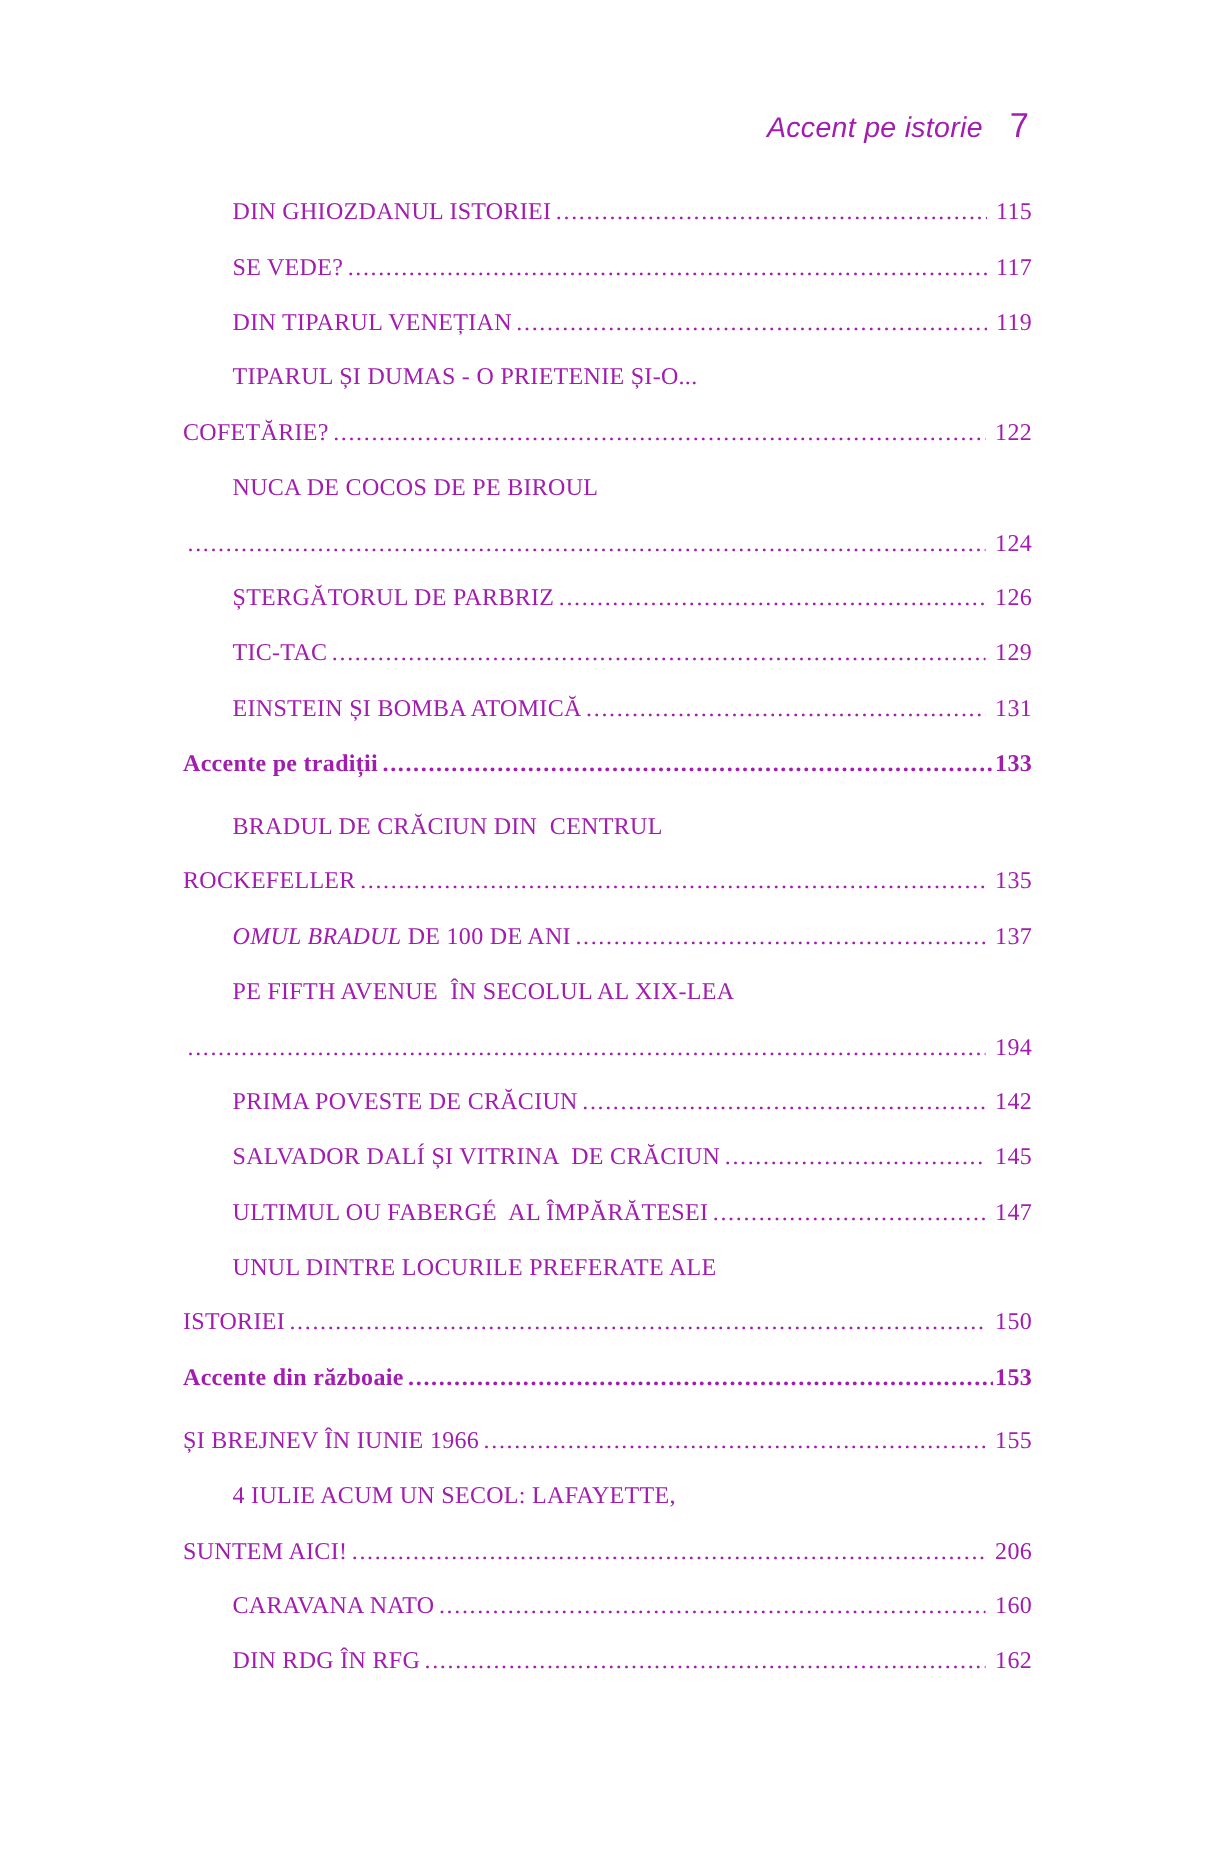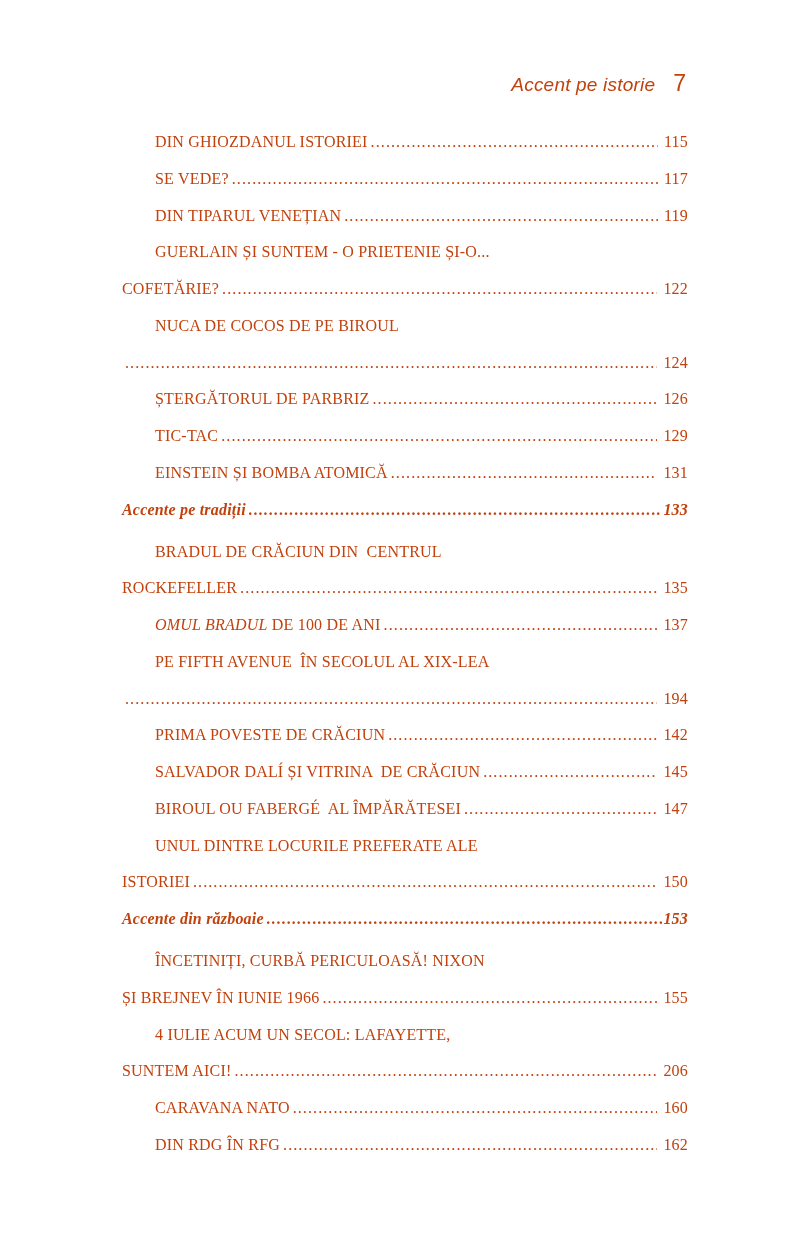--- a/index.html
+++ b/index.html
@@ -32,27 +32,27 @@
   .toc-line.indent { padding-left: 33px; }
   .title { flex: 0 0 auto; white-space: pre; }
   .title em { font-style: italic; }
   .leader {
     flex: 1 1 auto; min-width: 0;
     overflow: hidden; white-space: nowrap;
     letter-spacing: 1.1px;
     margin-left: 3px;
   }
   .pagenum { flex: 0 0 auto; padding-left: 6px; }
-  .section { font-weight: bold; font-style: italic; margin-bottom: 5.25px; }
+  .section { font-weight: bold; margin-bottom: 5.25px; }
   .section .pagenum { padding-left: 1px; text-align: center; }
 </style>
 </head>
 <body style="background: rgb(255, 255, 255);">
 
-<div class="page" style="color: #c2410c;">
+<div class="page" style="color: #a21caf;">
 
   <div class="page-header">
     <span class="running-title">Accent pe istorie</span>
     <span class="folio">7</span>
   </div>
 
   <div class="toc">
       <div class="toc-line indent">
         <span class="title"><span>DIN GHIOZDANUL ISTORIEI</span></span>
         <span class="leader">................................................................................................................................................................</span>
@@ -62,21 +62,21 @@
         <span class="title"><span>SE VEDE?</span></span>
         <span class="leader">................................................................................................................................................................</span>
         <span class="pagenum">117</span>
       </div>
       <div class="toc-line indent">
         <span class="title"><span>DIN TIPARUL VENEȚIAN</span></span>
         <span class="leader">................................................................................................................................................................</span>
         <span class="pagenum">119</span>
       </div>
       <div class="toc-line indent">
-        <span class="title"><span>GUERLAIN ȘI SUNTEM - O PRIETENIE ȘI-O...</span></span>
+        <span class="title"><span>TIPARUL ȘI DUMAS - O PRIETENIE ȘI-O...</span></span>
       </div>
       <div class="toc-line">
         <span class="title"><span>COFETĂRIE?</span></span>
         <span class="leader">................................................................................................................................................................</span>
         <span class="pagenum">122</span>
       </div>
       <div class="toc-line indent">
         <span class="title"><span>NUCA DE COCOS DE PE BIROUL</span></span>
       </div>
       <div class="toc-line">
@@ -128,39 +128,36 @@
         <span class="title"><span>PRIMA POVESTE DE CRĂCIUN</span></span>
         <span class="leader">................................................................................................................................................................</span>
         <span class="pagenum">142</span>
       </div>
       <div class="toc-line indent">
         <span class="title"><span>SALVADOR DALÍ ȘI VITRINA  DE CRĂCIUN</span></span>
         <span class="leader">................................................................................................................................................................</span>
         <span class="pagenum">145</span>
       </div>
       <div class="toc-line indent">
-        <span class="title"><span>BIROUL OU FABERGÉ  AL ÎMPĂRĂTESEI</span></span>
+        <span class="title"><span>ULTIMUL OU FABERGÉ  AL ÎMPĂRĂTESEI</span></span>
         <span class="leader">................................................................................................................................................................</span>
         <span class="pagenum">147</span>
       </div>
       <div class="toc-line indent">
         <span class="title"><span>UNUL DINTRE LOCURILE PREFERATE ALE</span></span>
       </div>
       <div class="toc-line">
         <span class="title"><span>ISTORIEI</span></span>
         <span class="leader">................................................................................................................................................................</span>
         <span class="pagenum">150</span>
       </div>
       <div class="toc-line section">
         <span class="title"><span>Accente din războaie</span></span>
         <span class="leader">................................................................................................................................................................</span>
         <span class="pagenum">153</span>
-      </div>
-      <div class="toc-line indent">
-        <span class="title"><span>ÎNCETINIȚI, CURBĂ PERICULOASĂ! NIXON</span></span>
       </div>
       <div class="toc-line">
         <span class="title"><span>ȘI BREJNEV ÎN IUNIE 1966</span></span>
         <span class="leader">................................................................................................................................................................</span>
         <span class="pagenum">155</span>
       </div>
       <div class="toc-line indent">
         <span class="title"><span>4 IULIE ACUM UN SECOL: LAFAYETTE,</span></span>
       </div>
       <div class="toc-line">

